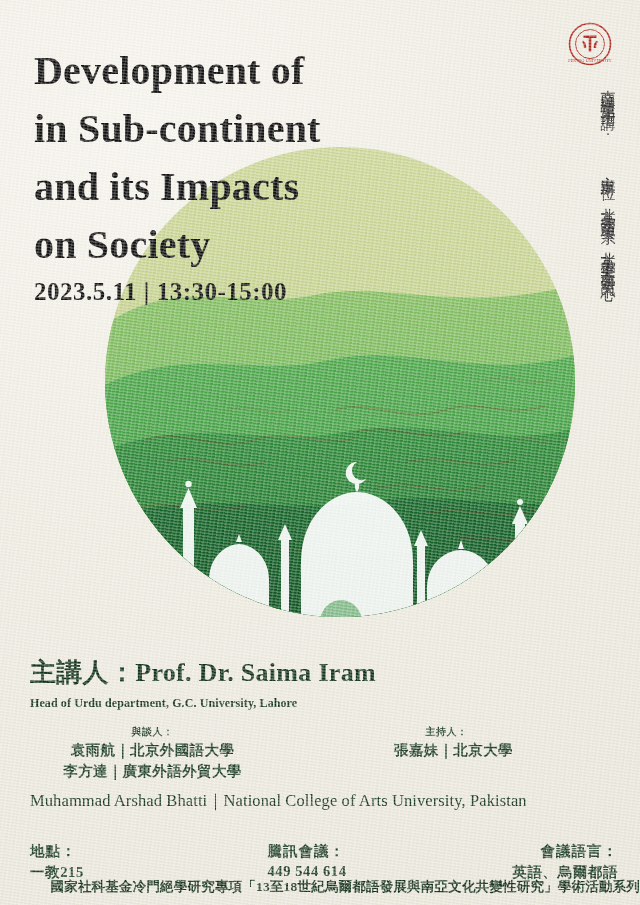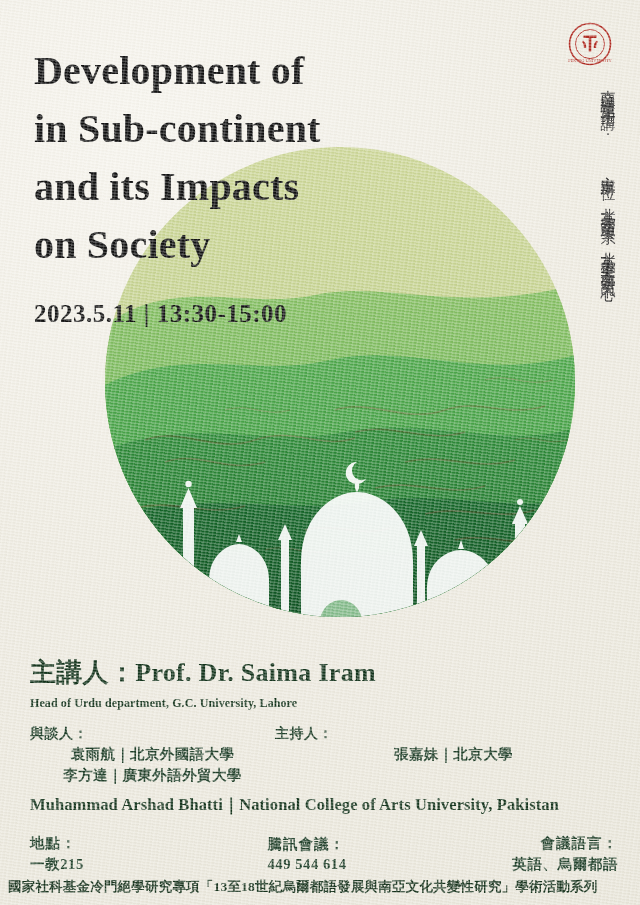--- a/index.html
+++ b/index.html
@@ -94,21 +94,21 @@
   .title-line {
     font-family: "Liberation Serif", serif;
     font-weight: bold;
     font-size: 40px;
     line-height: 1.45;
     color: #121212;
     letter-spacing: 0.2px;
     white-space: nowrap;
   }
   .datetime {
-    margin-top: 26px;
+    margin-top: 4px;
     font-family: "Liberation Serif", serif;
     font-weight: bold;
     font-size: 25px;
     color: #121212;
     letter-spacing: 0.5px;
     white-space: nowrap;
   }
 
   
   .info {
@@ -136,48 +136,48 @@
   }
   .panel-grid {
     margin-top: 14px;
     display: flex;
   }
   .panel-col-left { width: 245px; }
   .panel-col-right { flex: 1; }
   .panel-label {
     font-family: "Liberation Serif", serif;
     font-weight: bold;
-    font-size: 14px;
+    font-size: 10px;
     color: #20402a;
     letter-spacing: 0.5px;
+    text-align: center;
   }
   .panel-item {
     font-family: "Liberation Serif", serif;
     font-weight: bold;
     font-size: 14.5px;
     color: #20402a;
     letter-spacing: 0.4px;
     margin-top: 2px;
     text-align: center;
   }
   .panel-indent { padding-left: 14px; }
   .extra-person {
     margin-top: 9px;
     font-family: "Liberation Serif", serif;
-    font-weight: bold;
+    font-weight: normal;
     font-size: 16.5px;
     color: #14341c;
     letter-spacing: 0.1px;
   }
 
   .meta-grid {
-    margin-top: 18px;
+    margin-top: 30px;
     display: flex;
     justify-content: space-between;
-    align-items: center;
   }
   .meta-col { }
   .meta-col.center { margin-left: 18px; }
   .meta-col.right { text-align: right; }
   .meta-label {
     font-family: "Liberation Serif", serif;
     font-weight: bold;
     font-size: 14.5px;
     color: #20402a;
     letter-spacing: 1px;
@@ -189,21 +189,21 @@
     color: #20402a;
     letter-spacing: 0.6px;
     margin-top: 2px;
   }
 
   .footer {
     position: absolute;
     left: 8px;
     right: 0;
     bottom: 9px;
-    text-align: left;
+    text-align: right;
     font-family: "Liberation Serif", serif;
     font-weight: bold;
     font-size: 13.5px;
     color: #17331d;
     letter-spacing: 0.2px;
     z-index: 5;
   }
 </style>
 </head>
 <body>

